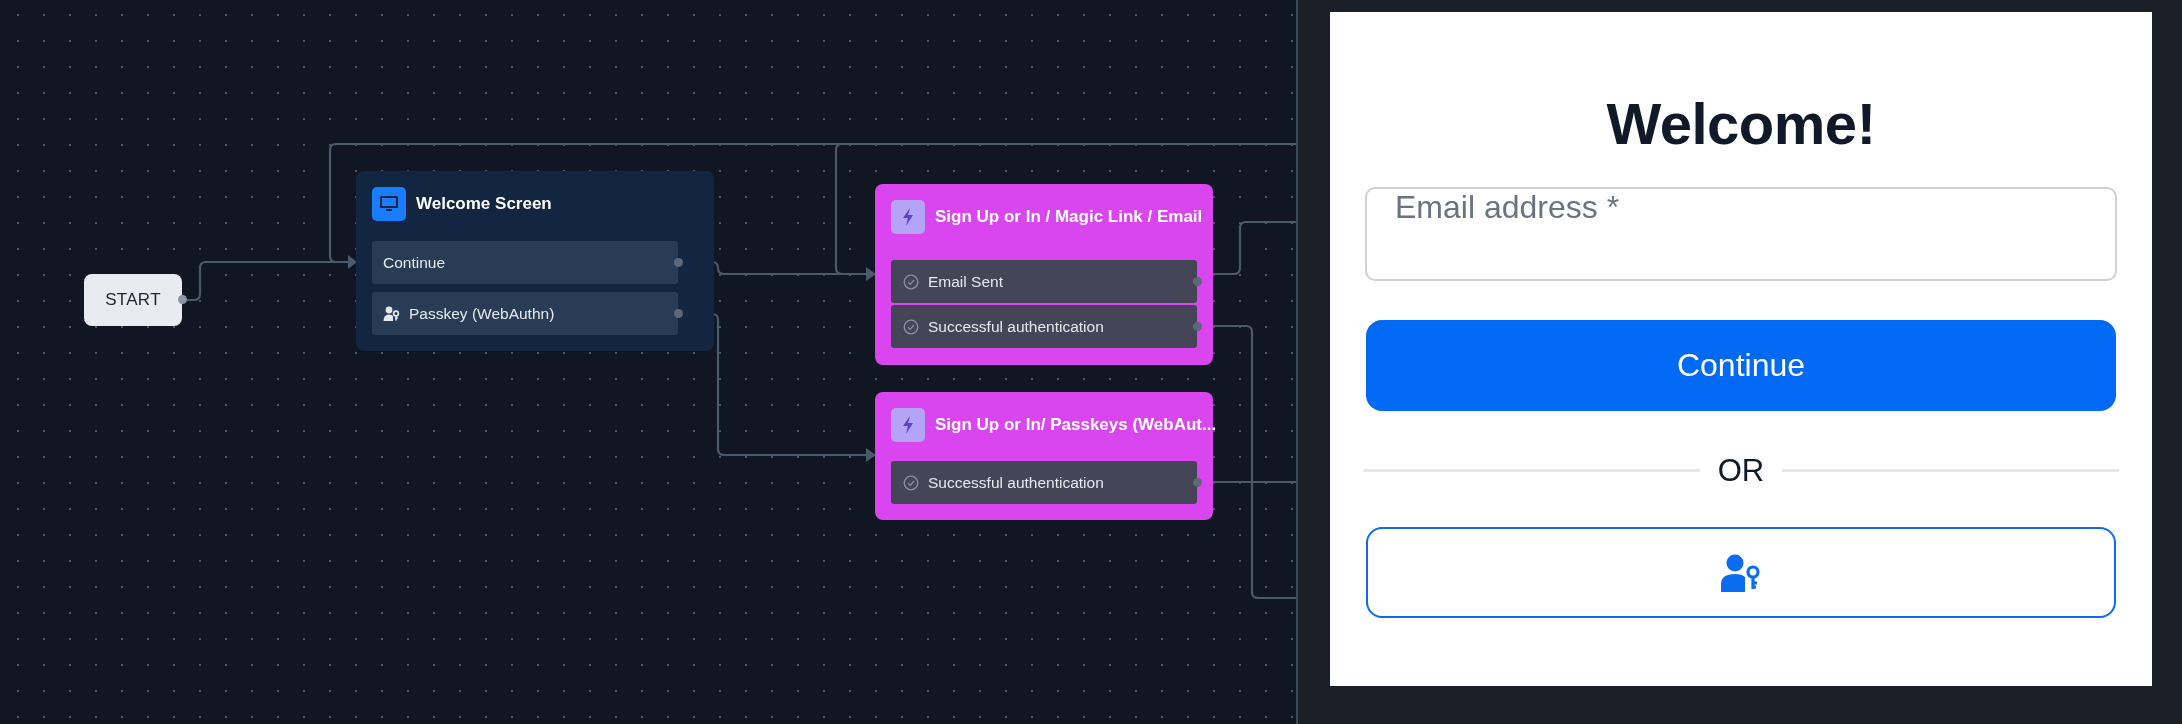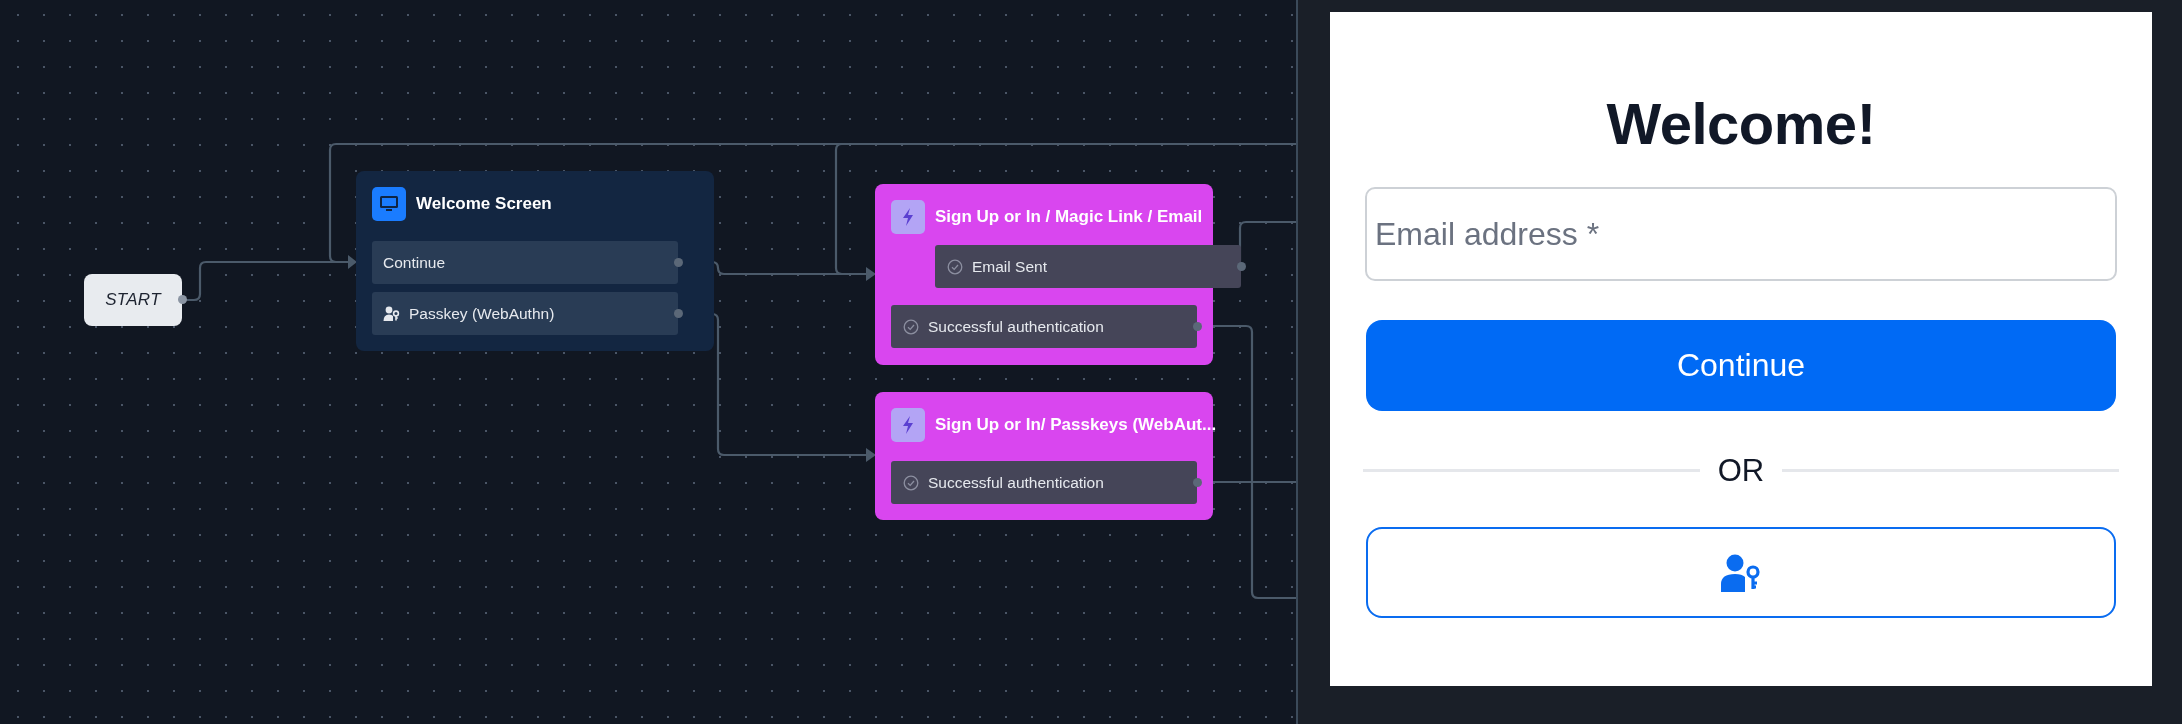--- a/index.html
+++ b/index.html
@@ -6,41 +6,41 @@
   body { width:2182px; height:724px; position:relative; overflow:hidden; background:#111722; font-family:"Liberation Sans", sans-serif; }
   .canvas { position:absolute; left:0; top:0; width:1297px; height:724px;
     background-color:#111722;
     background-image: radial-gradient(circle, #4a5566 1.1px, transparent 1.4px);
     background-size:26px 26px; background-position:5px 2px; }
   .edges { position:absolute; left:0; top:0; width:1297px; height:724px; }
   .divider { position:absolute; left:1296px; top:0; width:2px; height:724px; background:#3b4a5a; }
   .panel { position:absolute; left:1298px; top:0; width:884px; height:724px; background:#1a1f28; }
 
   .start { position:absolute; left:84px; top:274px; width:98px; height:52px; background:#e8ebef; border-radius:8px;
-    display:flex; align-items:center; justify-content:center; color:#1d2330; font-size:17px; letter-spacing:0.3px;font-style:italic; }
+    display:flex; align-items:center; justify-content:center; color:#1d2330; font-size:17px; letter-spacing:0.3px; }
   .handle { position:absolute; width:9px; height:9px; border-radius:50%; background:#5b6878; }
   .start .handle { right:-5px; top:21px; background:#8b95a3; }
 
   .node { position:absolute; border-radius:8px; }
   .node.screen { background:#132641;padding-left:20px; }
   .node.action { background:#d946ef; }
   .node-head { position:absolute; left:16px; top:16px; display:flex; align-items:center; gap:10px; }
   .nicon { width:34px; height:34px; border-radius:5px; display:flex; align-items:center; justify-content:center; flex:none; }
   .nicon.blue { background:#1a7cff; }
   .nicon.lav { background:#b3a4f5; }
   .ntitle { color:#ffffff; font-weight:bold; font-size:17px; white-space:nowrap; overflow:hidden; text-overflow:ellipsis; }
   .row { position:absolute; left:16px; height:43px; border-radius:3px; display:flex; align-items:center; gap:9px; padding-left:11px; box-sizing:border-box; color:#e6e9ee; font-size:15.5px; }
   .screen .row { background:#293c55; }
   .action .row { background:#454558; padding-left:12px; }
   .row .handle { right:-5px; top:17px; }
   .check { width:16px; height:16px; flex:none; }
 
   .card { position:absolute; left:1330px; top:12px; width:822px; height:674px; background:#ffffff; }
   .title { position:absolute; left:0; right:0; top:78px; text-align:center; font-size:58px; font-weight:bold; color:#111827; letter-spacing:-0.5px; }
-  .email { position:absolute; left:35px; top:175px; width:752px; height:94px; border:2px solid #cdd1d6; border-radius:10px; box-sizing:border-box; display:flex; align-items:center; padding-left:8px; font-size:32px; color:#6b7280; }
+  .email { position:absolute; left:35px; top:175px; width:752px; height:94px; border:2px solid #cdd1d6; border-radius:10px; box-sizing:border-box; display:flex; align-items:flex-start; padding-left:28px; font-size:32px; color:#6b7280; }
   .btn-primary { position:absolute; left:36px; top:308px; width:750px; height:91px; background:#006af5; border-radius:16px; border:none; color:#ffffff; font-size:32px; display:flex; align-items:center; justify-content:center; font-family:"Liberation Sans", sans-serif; }
   .or-wrap { position:absolute; left:33px; top:441px; width:756px; height:34px; }
   .or-line { position:absolute; top:16px; height:3px; background:#e5e7eb; }
   .or-text { position:absolute; left:0; right:0; top:0; text-align:center; font-size:31px; color:#111827; }
   .btn-outline { position:absolute; left:36px; top:515px; width:750px; height:91px; background:#ffffff; border:2.5px solid #0a6cf0; border-radius:16px; box-sizing:border-box; color:#0a6cf0; font-size:32px; display:flex; align-items:center; justify-content:center; gap:20px; font-family:"Liberation Sans", sans-serif; }
 </style>
 </head>
 <body>
 
 <div class="canvas"></div>
@@ -105,21 +105,21 @@
 
 <div class="node action" style="left:875px; top:184px; width:338px; height:181px;">
   <div class="node-head">
     <div class="nicon lav">
       <svg width="14" height="20" viewBox="0 0 14 20">
           <path d="M9 1 L2 11 H7 L5 19 L12 8 H7 Z" fill="#5b3fd1"></path>
         </svg>
     </div>
     <span class="ntitle" style="max-width:285px;">Sign Up or In / Magic Link / Email</span>
   </div>
-  <div class="row" style="top:61px; width:306px;margin-left:44px;">
+  <div class="row" style="top:76px; width:306px;">
     <svg class="check" viewBox="0 0 16 16">
         <circle cx="8" cy="8" r="6.8" fill="none" stroke="#8c8fa0" stroke-width="1.3"></circle>
         <path d="M5 8.3 L7.2 10.4 L11 6" fill="none" stroke="#8c8fa0" stroke-width="1.3"></path>
       </svg>
     <span>Email Sent</span>
     <span class="handle"></span>
   </div>
   <div class="row" style="top:121px; width:306px;">
     <svg class="check" viewBox="0 0 16 16">
         <circle cx="8" cy="8" r="6.8" fill="none" stroke="#8c8fa0" stroke-width="1.3"></circle>

